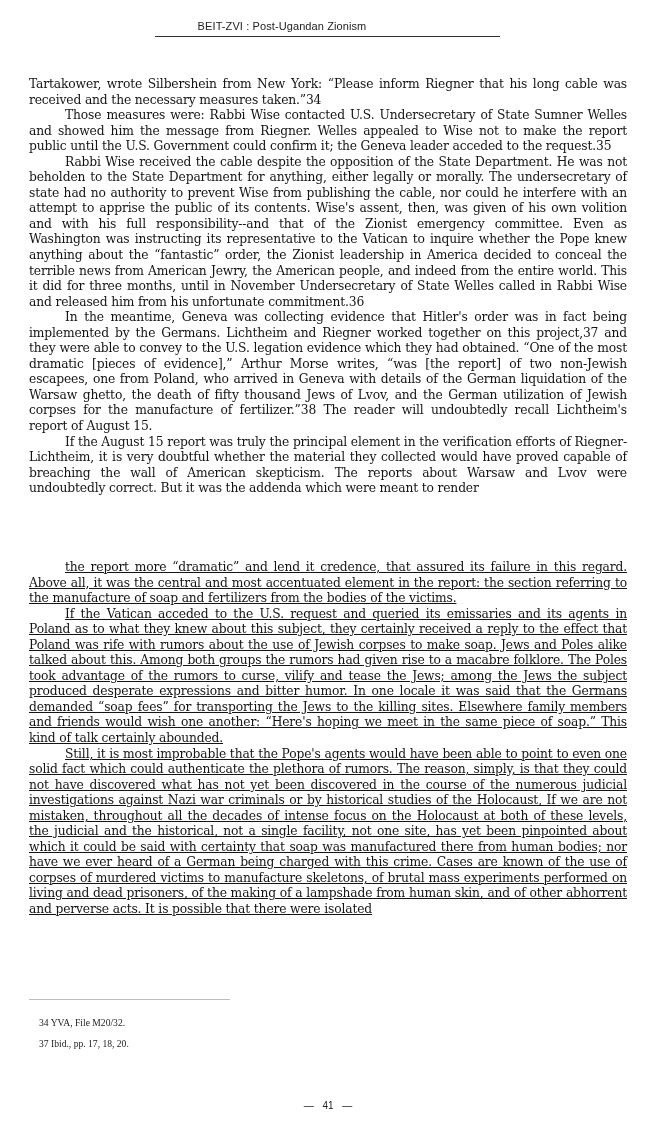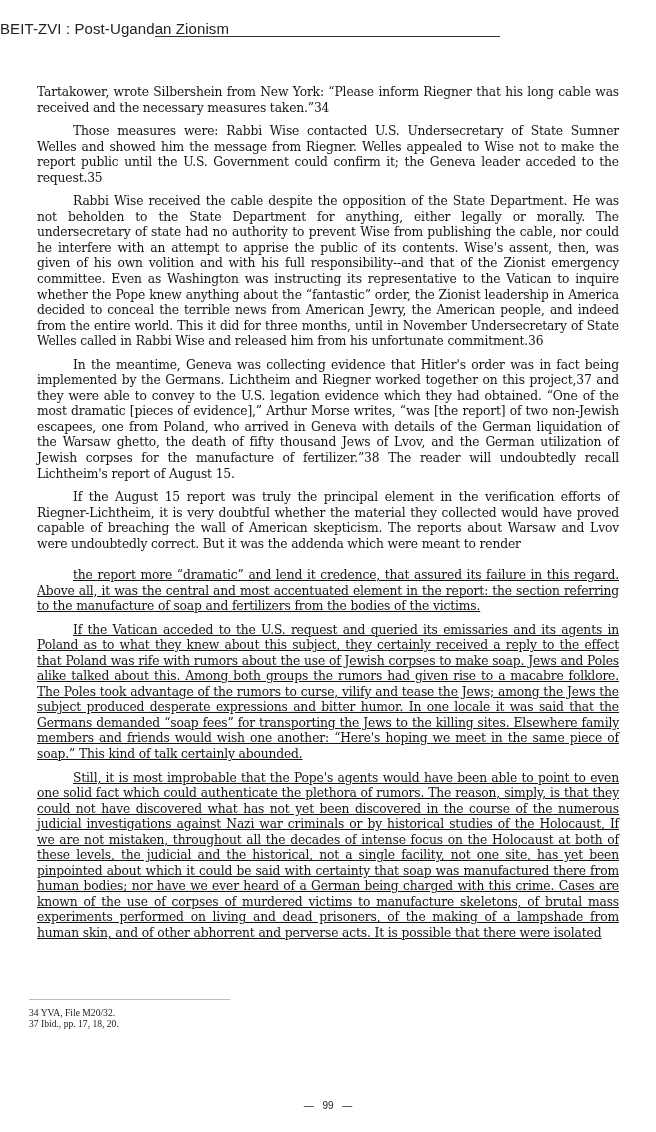--- a/index.html
+++ b/index.html
@@ -12,23 +12,23 @@
       height: 1132px;
       position: relative;
       overflow: hidden;
       color: #111111;
     }
     .running-header {
       position: absolute;
       top: 20px;
       left: 0;
       width: 564px;
-      text-align: left;
+      text-align: center;
       font-family: "Liberation Sans", sans-serif;
-      font-size: 15px;
+      font-size: 11px;
       color: #222;
       letter-spacing: 0.1px;
     }
     .header-rule {
       position: absolute;
       top: 36px;
       left: 155px;
       width: 345px;
       height: 0;
       border-top: 1px solid #333;
@@ -38,21 +38,21 @@
       left: 29px;
       width: 598px;
       font-family: "DejaVu Serif", serif;
       font-size: 12.3px;
       line-height: 15.55px;
       text-align: justify;
       color: #141414;
       letter-spacing: -0.15px;
     }
     .text-block p {
-      margin: 8px;
+      margin: 0;
       text-indent: 0;
     }
     .text-block p.indent {
       text-indent: 36px;
     }
     .block-a { top: 77px; }
     .block-b { top: 560px; text-decoration: underline; }
     .footnote-rule {
       position: absolute;
       top: 999px;
@@ -64,21 +64,21 @@
     .footnotes {
       position: absolute;
       top: 1007px;
       left: 29px;
       width: 300px;
       font-family: "Liberation Serif", serif;
       font-size: 9.6px;
       line-height: 11.3px;
       color: #222;
     }
-    .footnotes div { margin: 0; }
+    .footnotes div { margin: 10px; }
     .page-number {
       position: absolute;
       top: 1100px;
       left: 0;
       width: 656px;
       text-align: center;
       font-family: "Liberation Sans", sans-serif;
       font-size: 10px;
       color: #222;
       word-spacing: 6px;
@@ -104,13 +104,13 @@
   <p class="indent">Still, it is most improbable that the Pope's agents would have been able to point to even one solid fact which could authenticate the plethora of rumors. The reason, simply, is that they could not have discovered what has not yet been discovered in the course of the numerous judicial investigations against Nazi war criminals or by historical studies of the Holocaust, If we are not mistaken, throughout all the decades of intense focus on the Holocaust at both of these levels, the judicial and the historical, not a single facility, not one site, has yet been pinpointed about which it could be said with certainty that soap was manufactured there from human bodies; nor have we ever heard of a German being charged with this crime. Cases are known of the use of corpses of murdered victims to manufacture skeletons, of brutal mass experiments performed on living and dead prisoners, of the making of a lampshade from human skin, and of other abhorrent and perverse acts. It is possible that there were isolated</p>
 </div>
 
 <div class="footnote-rule"></div>
 
 <div class="footnotes">
   <div>34 YVA, File M20/32.</div>
   <div>37 Ibid., pp. 17, 18, 20.</div>
 </div>
 
-<div class="page-number">— 99 —</div>
+<div class="page-number">— 41 —</div>
 
 </body></html>

